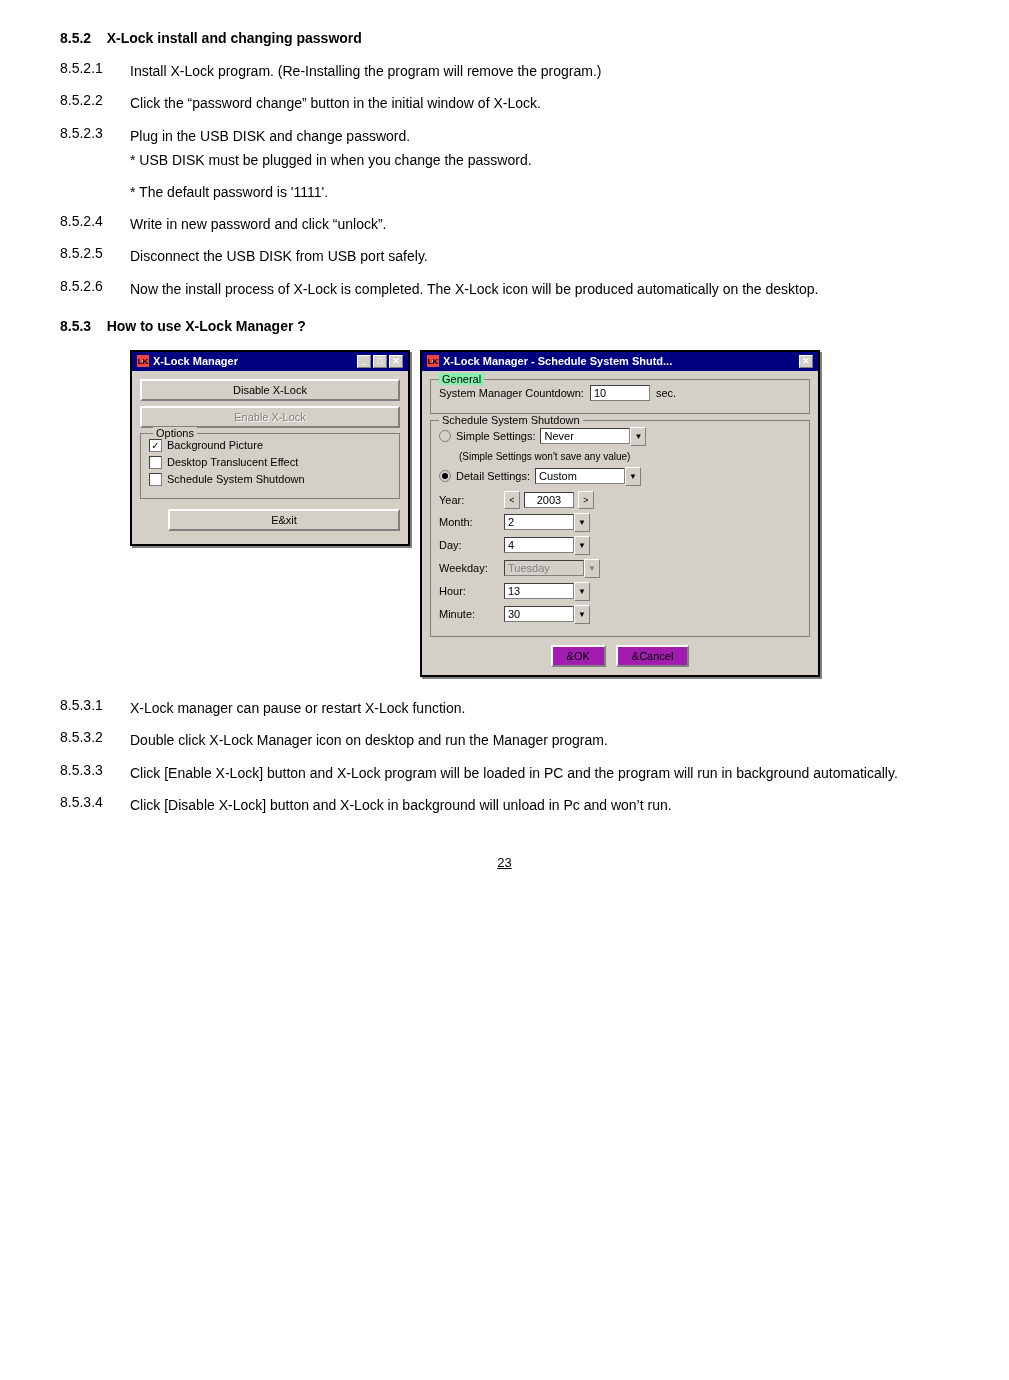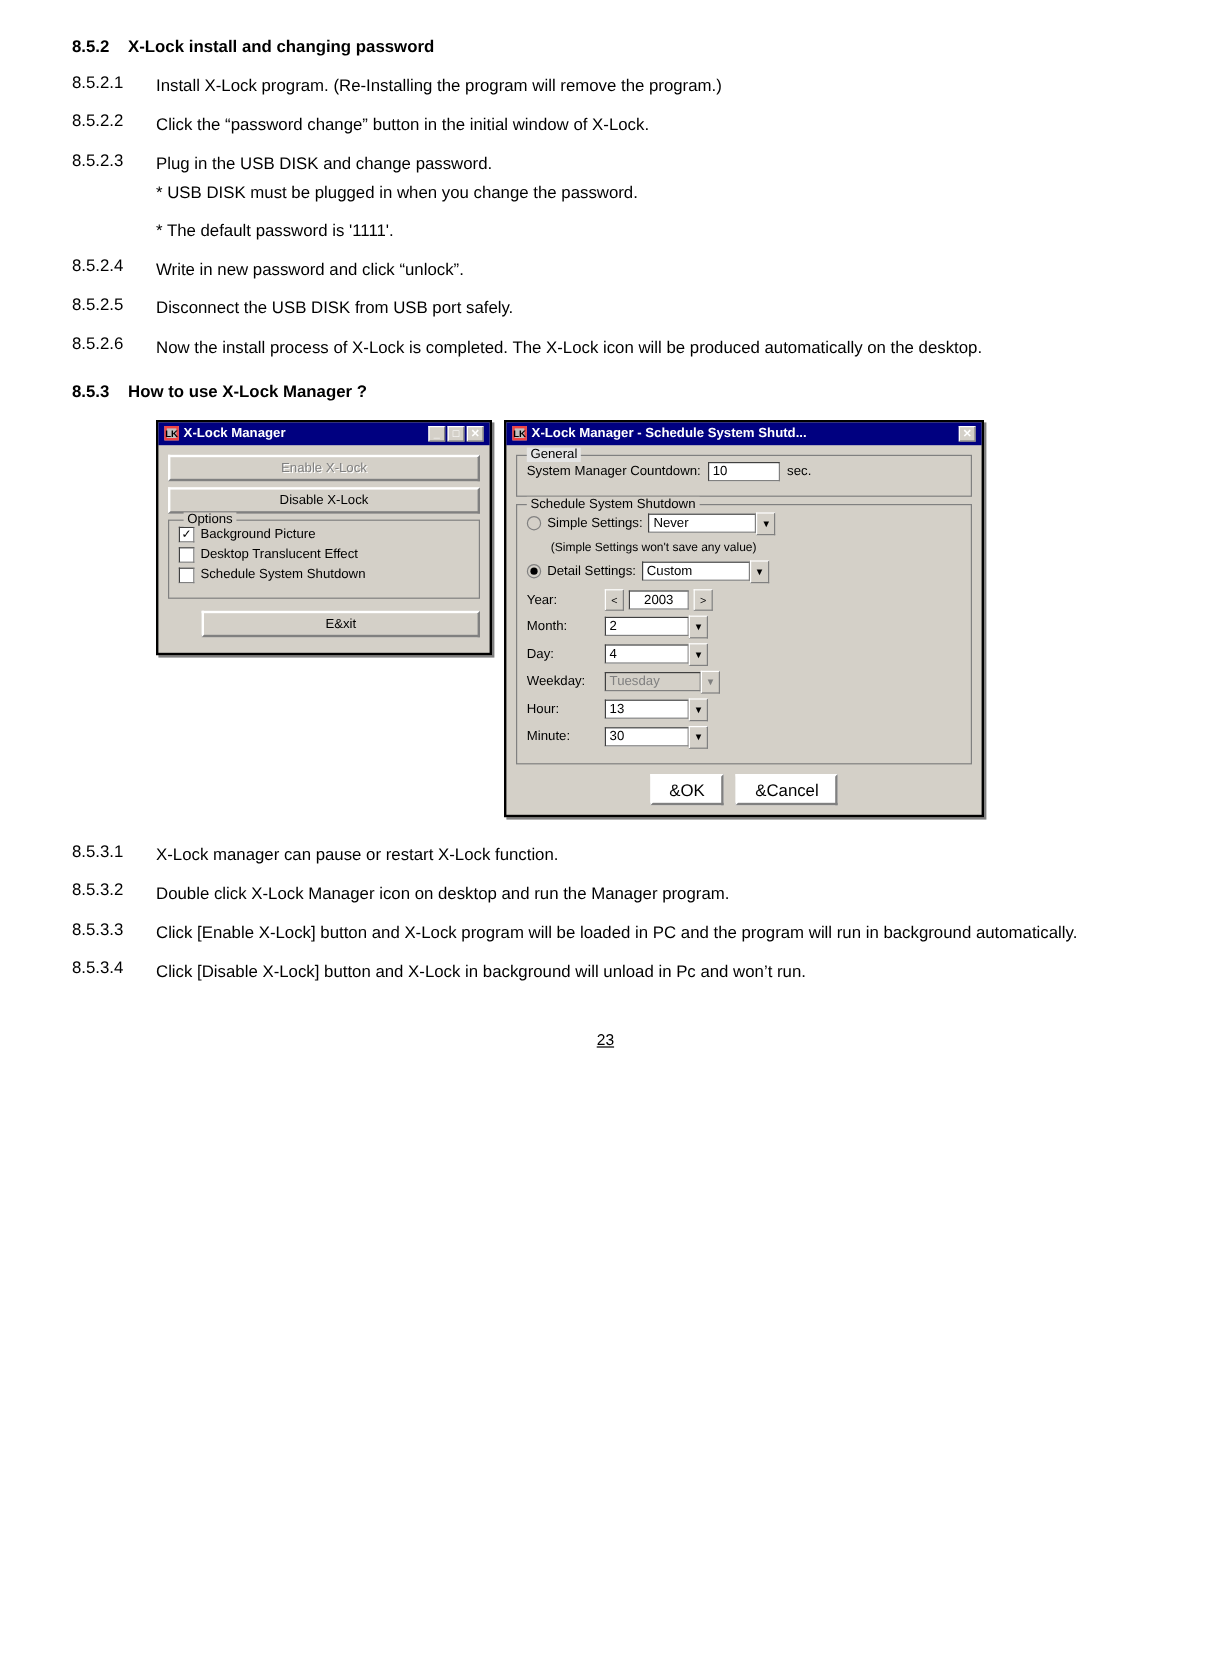--- a/index.html
+++ b/index.html
@@ -74,21 +74,21 @@
     }
     .title-bar-left {
       display: flex;
       align-items: center;
       gap: 4px;
     }
     .title-icon {
       width: 12px;
       height: 12px;
       background: #c0c0c0;
-      border: 2px solid #ef4444;
+      border: 5px solid #ef4444;
       font-size: 8px;
       display: flex;
       align-items: center;
       justify-content: center;
       color: #000;
     }
     .title-controls {
       display: flex;
       gap: 2px;
     }
@@ -168,21 +168,21 @@
     .general-group {
       border: 1px solid #808080;
       padding: 5px 8px 8px 8px;
       margin-bottom: 6px;
       position: relative;
     }
     .general-label {
       position: absolute;
       top: -7px;
       left: 8px;
-      background: #e5e5e5;
+      background: #86efac;
       padding: 0 3px;
       font-size: 11px;
     }
     .row-inline {
       display: flex;
       align-items: center;
       gap: 6px;
       font-size: 11px;
       margin-bottom: 4px;
     }
@@ -304,26 +304,26 @@
       min-width: 50px;
       text-align: center;
     }
     .dialog-buttons {
       display: flex;
       justify-content: center;
       gap: 10px;
       margin-top: 8px;
     }
     .dialog-btn {
-      background: #ffffff;
+      background: #a21caf;
       border: 2px solid #fff;
       border-right-color: #808080;
       border-bottom-color: #808080;
       padding: 3px 14px;
-      font-size: 14px;
+      font-size: 11px;
       font-family: 'MS Sans Serif', Tahoma, Arial, sans-serif;
       cursor: pointer;
       min-width: 55px;
       text-align: center;
     }
     .page-num {
       text-align: center;
       margin-top: 38px;
       font-size: 13px;
       text-decoration: underline;
@@ -384,22 +384,22 @@
         <div class="title-icon">LK</div>
         <span>X-Lock Manager</span>
       </div>
       <div class="title-controls">
         <div class="title-btn">_</div>
         <div class="title-btn">□</div>
         <div class="title-btn">✕</div>
       </div>
     </div>
     <div class="dialog-body">
+      <button class="win-button">Disable X-Lock</button>
       <button class="win-button disabled">Enable X-Lock</button>
-      <button class="win-button">Disable X-Lock</button>
 
       <div class="group-box">
         <span class="group-label">Options</span>
         <div class="checkbox-row">
           <div class="checkbox-box">✓</div>
           <span>Background Picture</span>
         </div>
         <div class="checkbox-row">
           <div class="checkbox-box"></div>
           <span>Desktop Translucent Effect</span>

